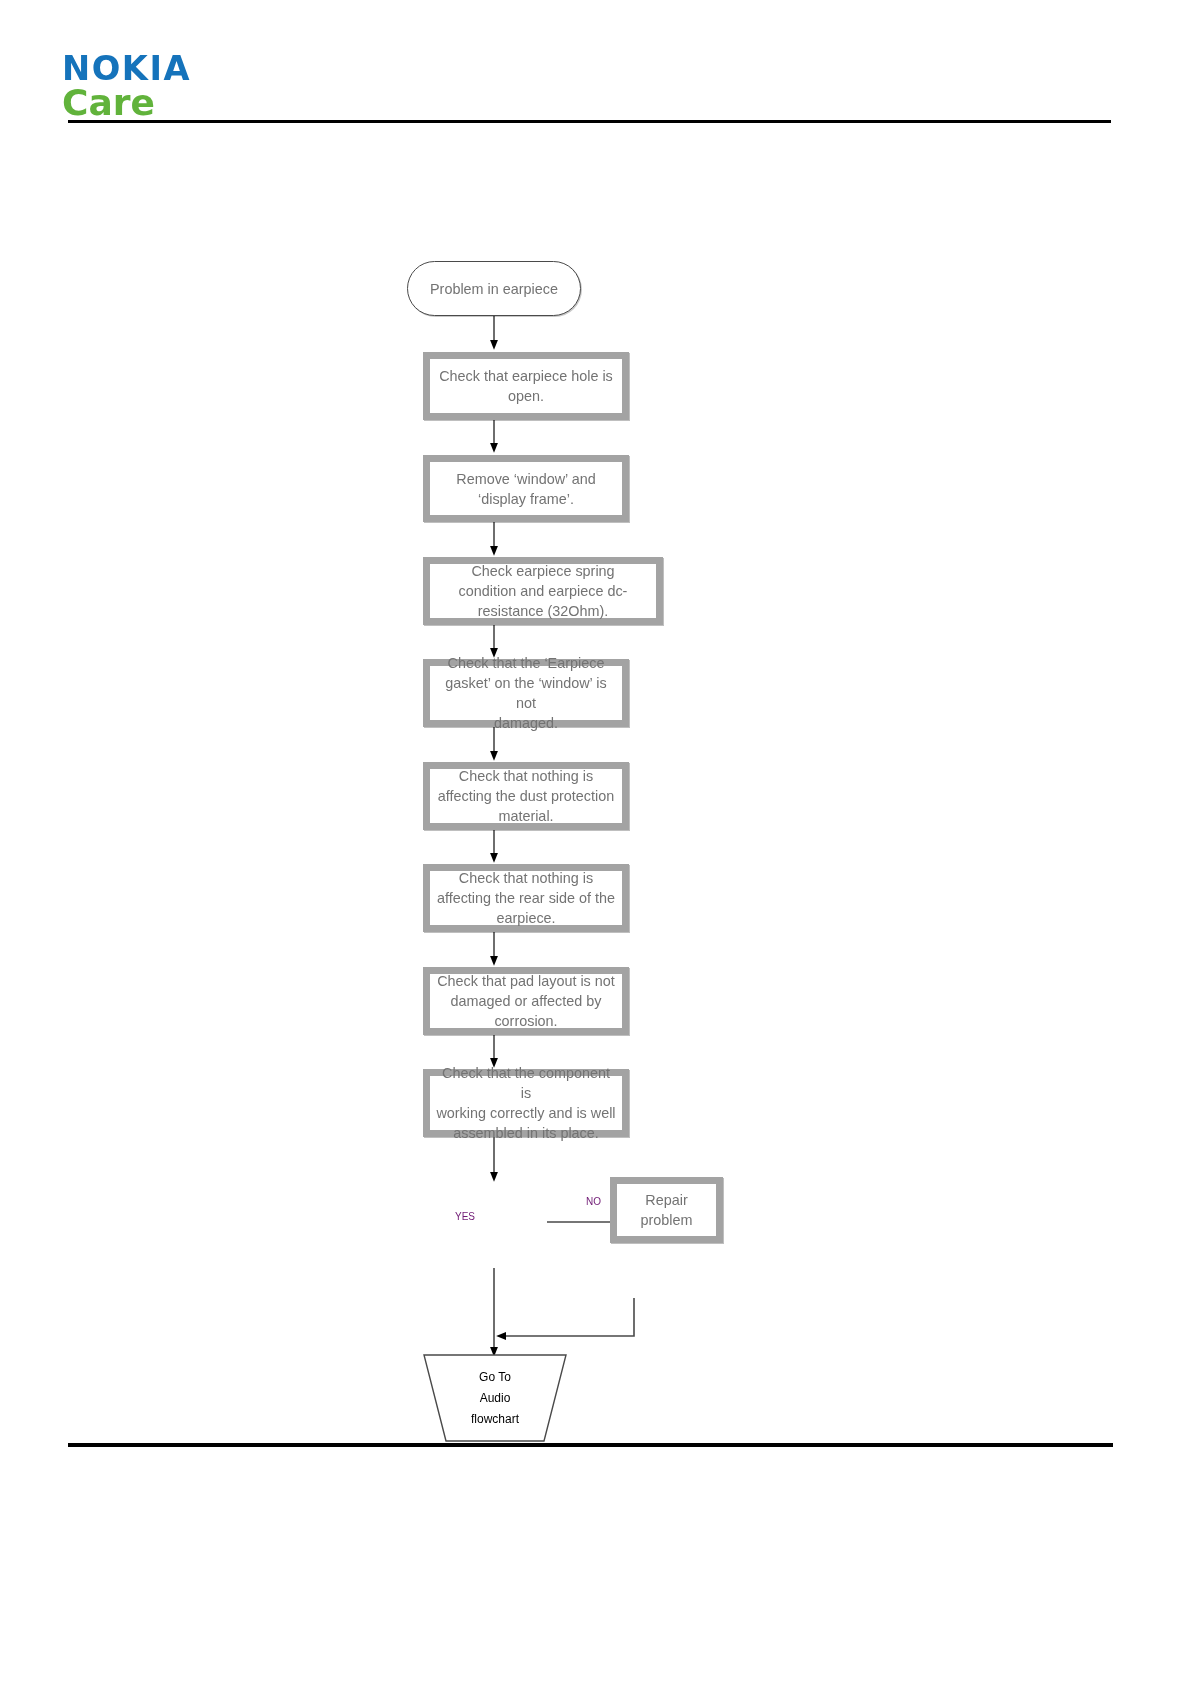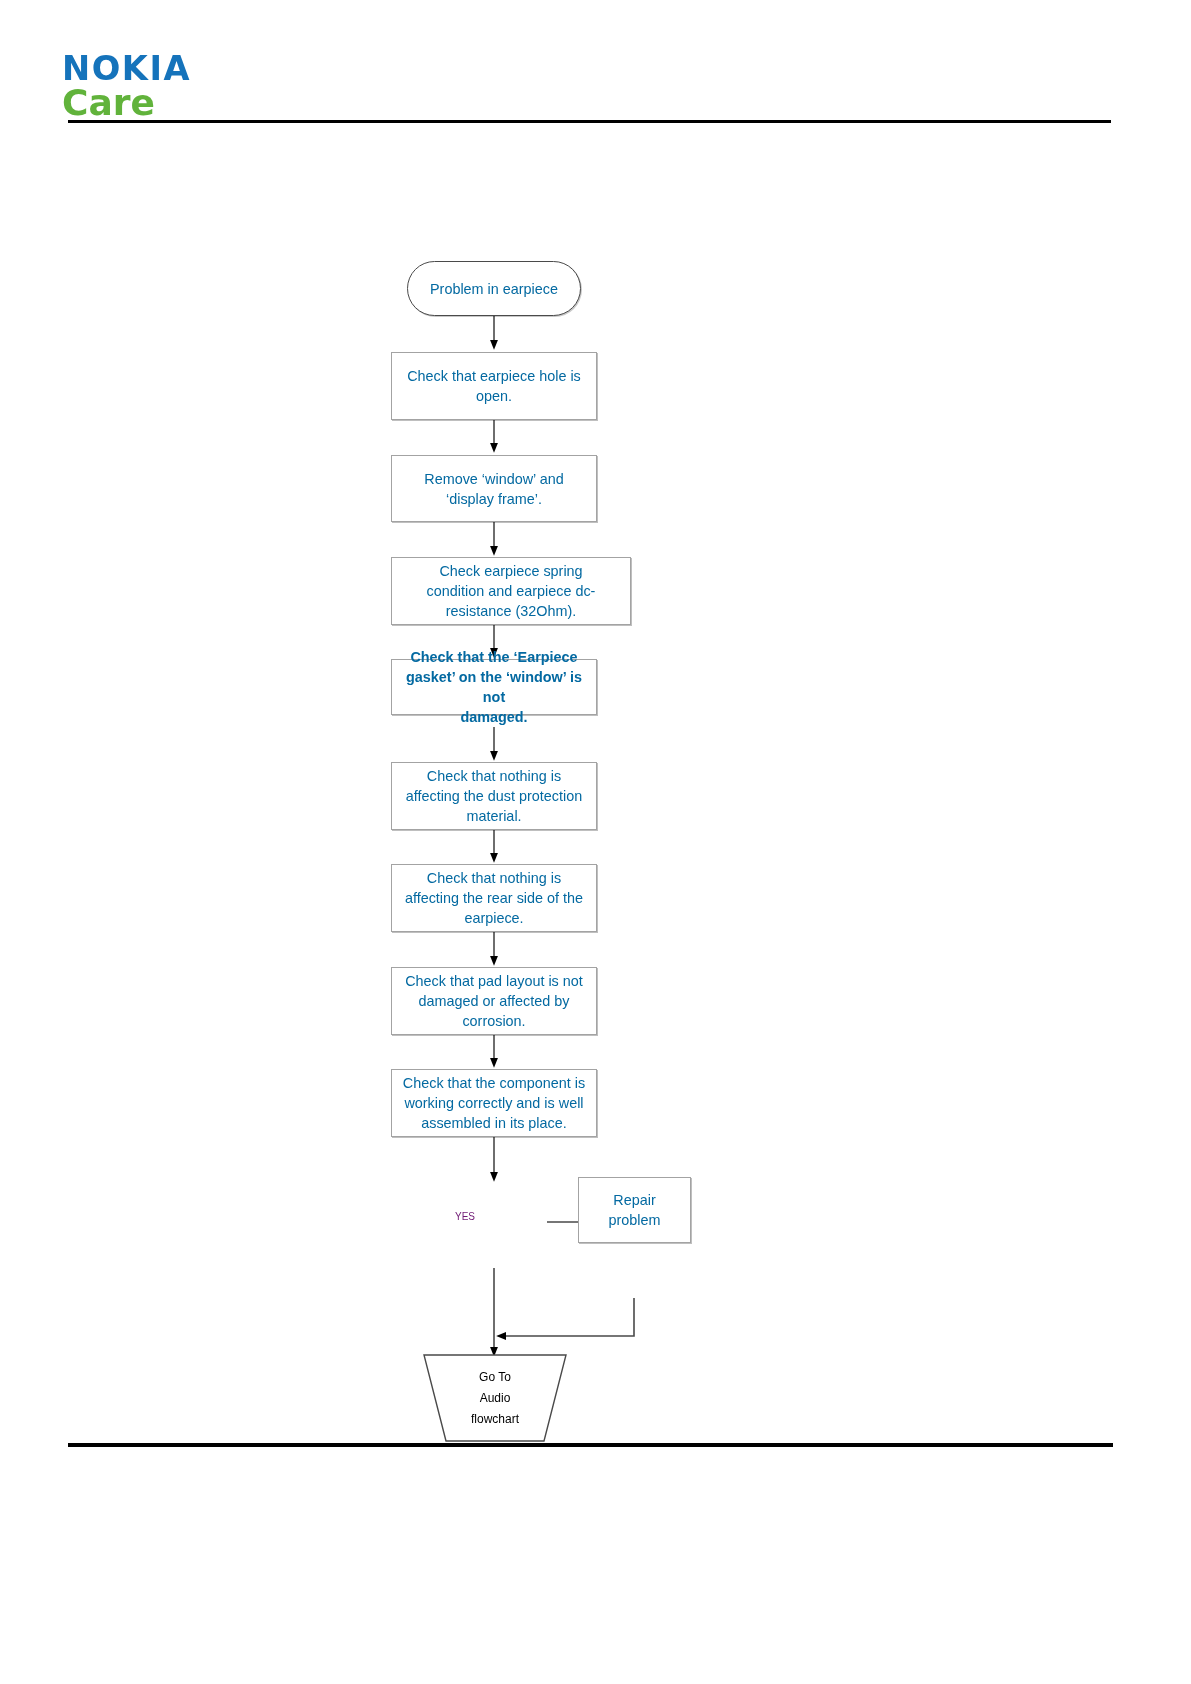--- a/index.html
+++ b/index.html
@@ -77,26 +77,27 @@
   .node {
     position: absolute;
     box-sizing: border-box;
     display: flex;
     align-items: center;
     justify-content: center;
     text-align: center;
     background: #ffffff;
     font-size: 14.4px;
     line-height: 20px;
-    color: #0369a1;
+    color: #737373;
   }
 
   .node.process {
-    border: 1px solid #a3a3a3;
+    border: 7px solid #a3a3a3;
     box-shadow: 1px 1px 0 rgba(0,0,0,0.25);
+    margin-left: 32px;
   }
 
   .node.terminator {
     border: 1px solid #4a4a4a;
     border-radius: 34px;
     box-shadow: 1px 1px 0 rgba(0,0,0,0.22);
   }
 
   .node-text {
     padding: 0 6px;
@@ -222,21 +223,21 @@
       <span class="node-text">Remove ‘window’ and
 ‘display frame’.</span>
     </div>
 
     <div class="node process" style="left:391px; top:557px; width:240px; height:68px;">
       <span class="node-text">Check earpiece spring
 condition and earpiece dc-
 resistance (32Ohm).</span>
     </div>
 
-    <div class="node process" style="left:391px; top:659px; width:206px; height:56px;font-weight:bold;">
+    <div class="node process" style="left:391px; top:659px; width:206px; height:68px;">
       <span class="node-text">Check that the ‘Earpiece
 gasket’ on the ‘window’ is not
 damaged.</span>
     </div>
 
     <div class="node process" style="left:391px; top:762px; width:206px; height:68px;">
       <span class="node-text">Check that nothing is
 affecting the dust protection
 material.</span>
     </div>

